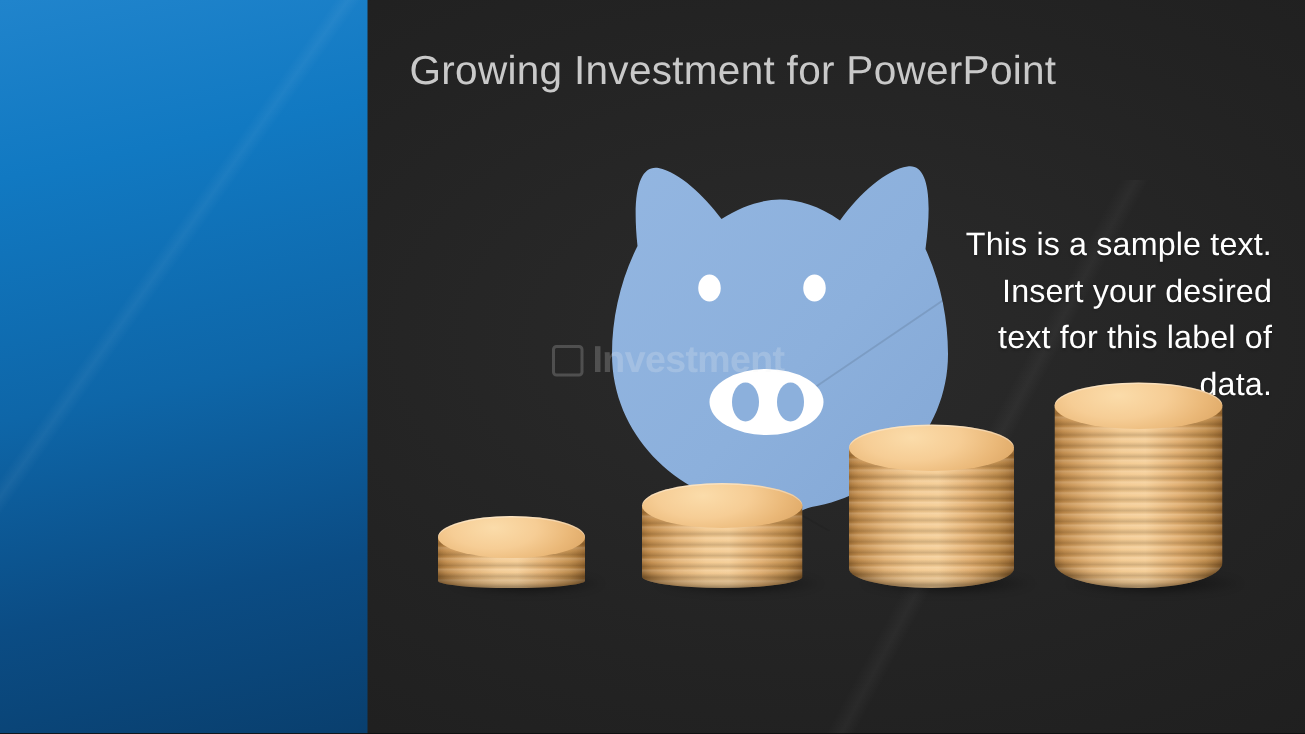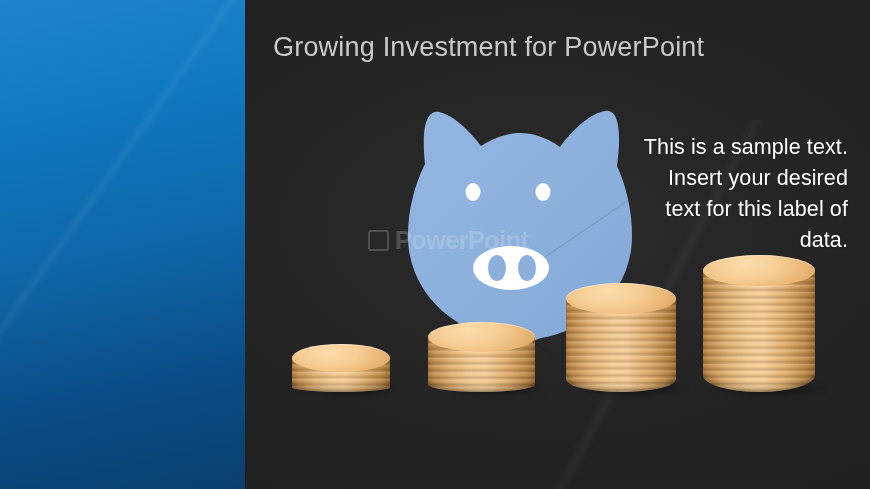--- a/index.html
+++ b/index.html
@@ -43,21 +43,21 @@
   }
   .side-panel::after {
     content: "";
     position: absolute;
     inset: 0;
     background: linear-gradient(125deg, rgba(255,255,255,0) 38%, rgba(255,255,255,0.05) 39.5%, rgba(255,255,255,0) 41%);
   }
   .side-text {
     position: absolute;
     right: 22px;
-    top: 132px;
+    top: 148px;
     width: 205px;
     text-align: right;
     color: #ffffff;
     font-size: 21.5px;
     line-height: 31px;
     letter-spacing: .1px;
     text-shadow: 0 1px 2px rgba(0,0,0,.25);
     z-index: 3;
   }
 
@@ -158,21 +158,21 @@
   <div class="stage" data-interactable="false"></div>
   <div class="stage-streak" data-interactable="false"></div>
 
   <div class="side-panel" data-interactable="false"></div>
   <div class="side-text" data-interactable="false">This is a sample text. Insert your desired text for this label of data.</div>
 
   <div class="title" data-interactable="false">Growing Investment for PowerPoint</div>
 
   <div class="watermark" data-interactable="false">
     <div class="wm-mark" data-interactable="false"></div>
-    <div class="wm-text" data-interactable="false">PowerPoint</div>
+    <div class="wm-text" data-interactable="false">Investment</div>
   </div>
 
   <div class="piggy" data-interactable="false">
     <svg viewBox="0 0 230 250" xmlns="http://www.w3.org/2000/svg">
       <defs>
         <linearGradient id="pigGrad" x1="0" y1="0" x2="1" y2="1">
           <stop offset="0%" stop-color="#93B6E1"></stop>
           <stop offset="55%" stop-color="#8CB0DC"></stop>
           <stop offset="100%" stop-color="#83A7D5"></stop>
         </linearGradient>

